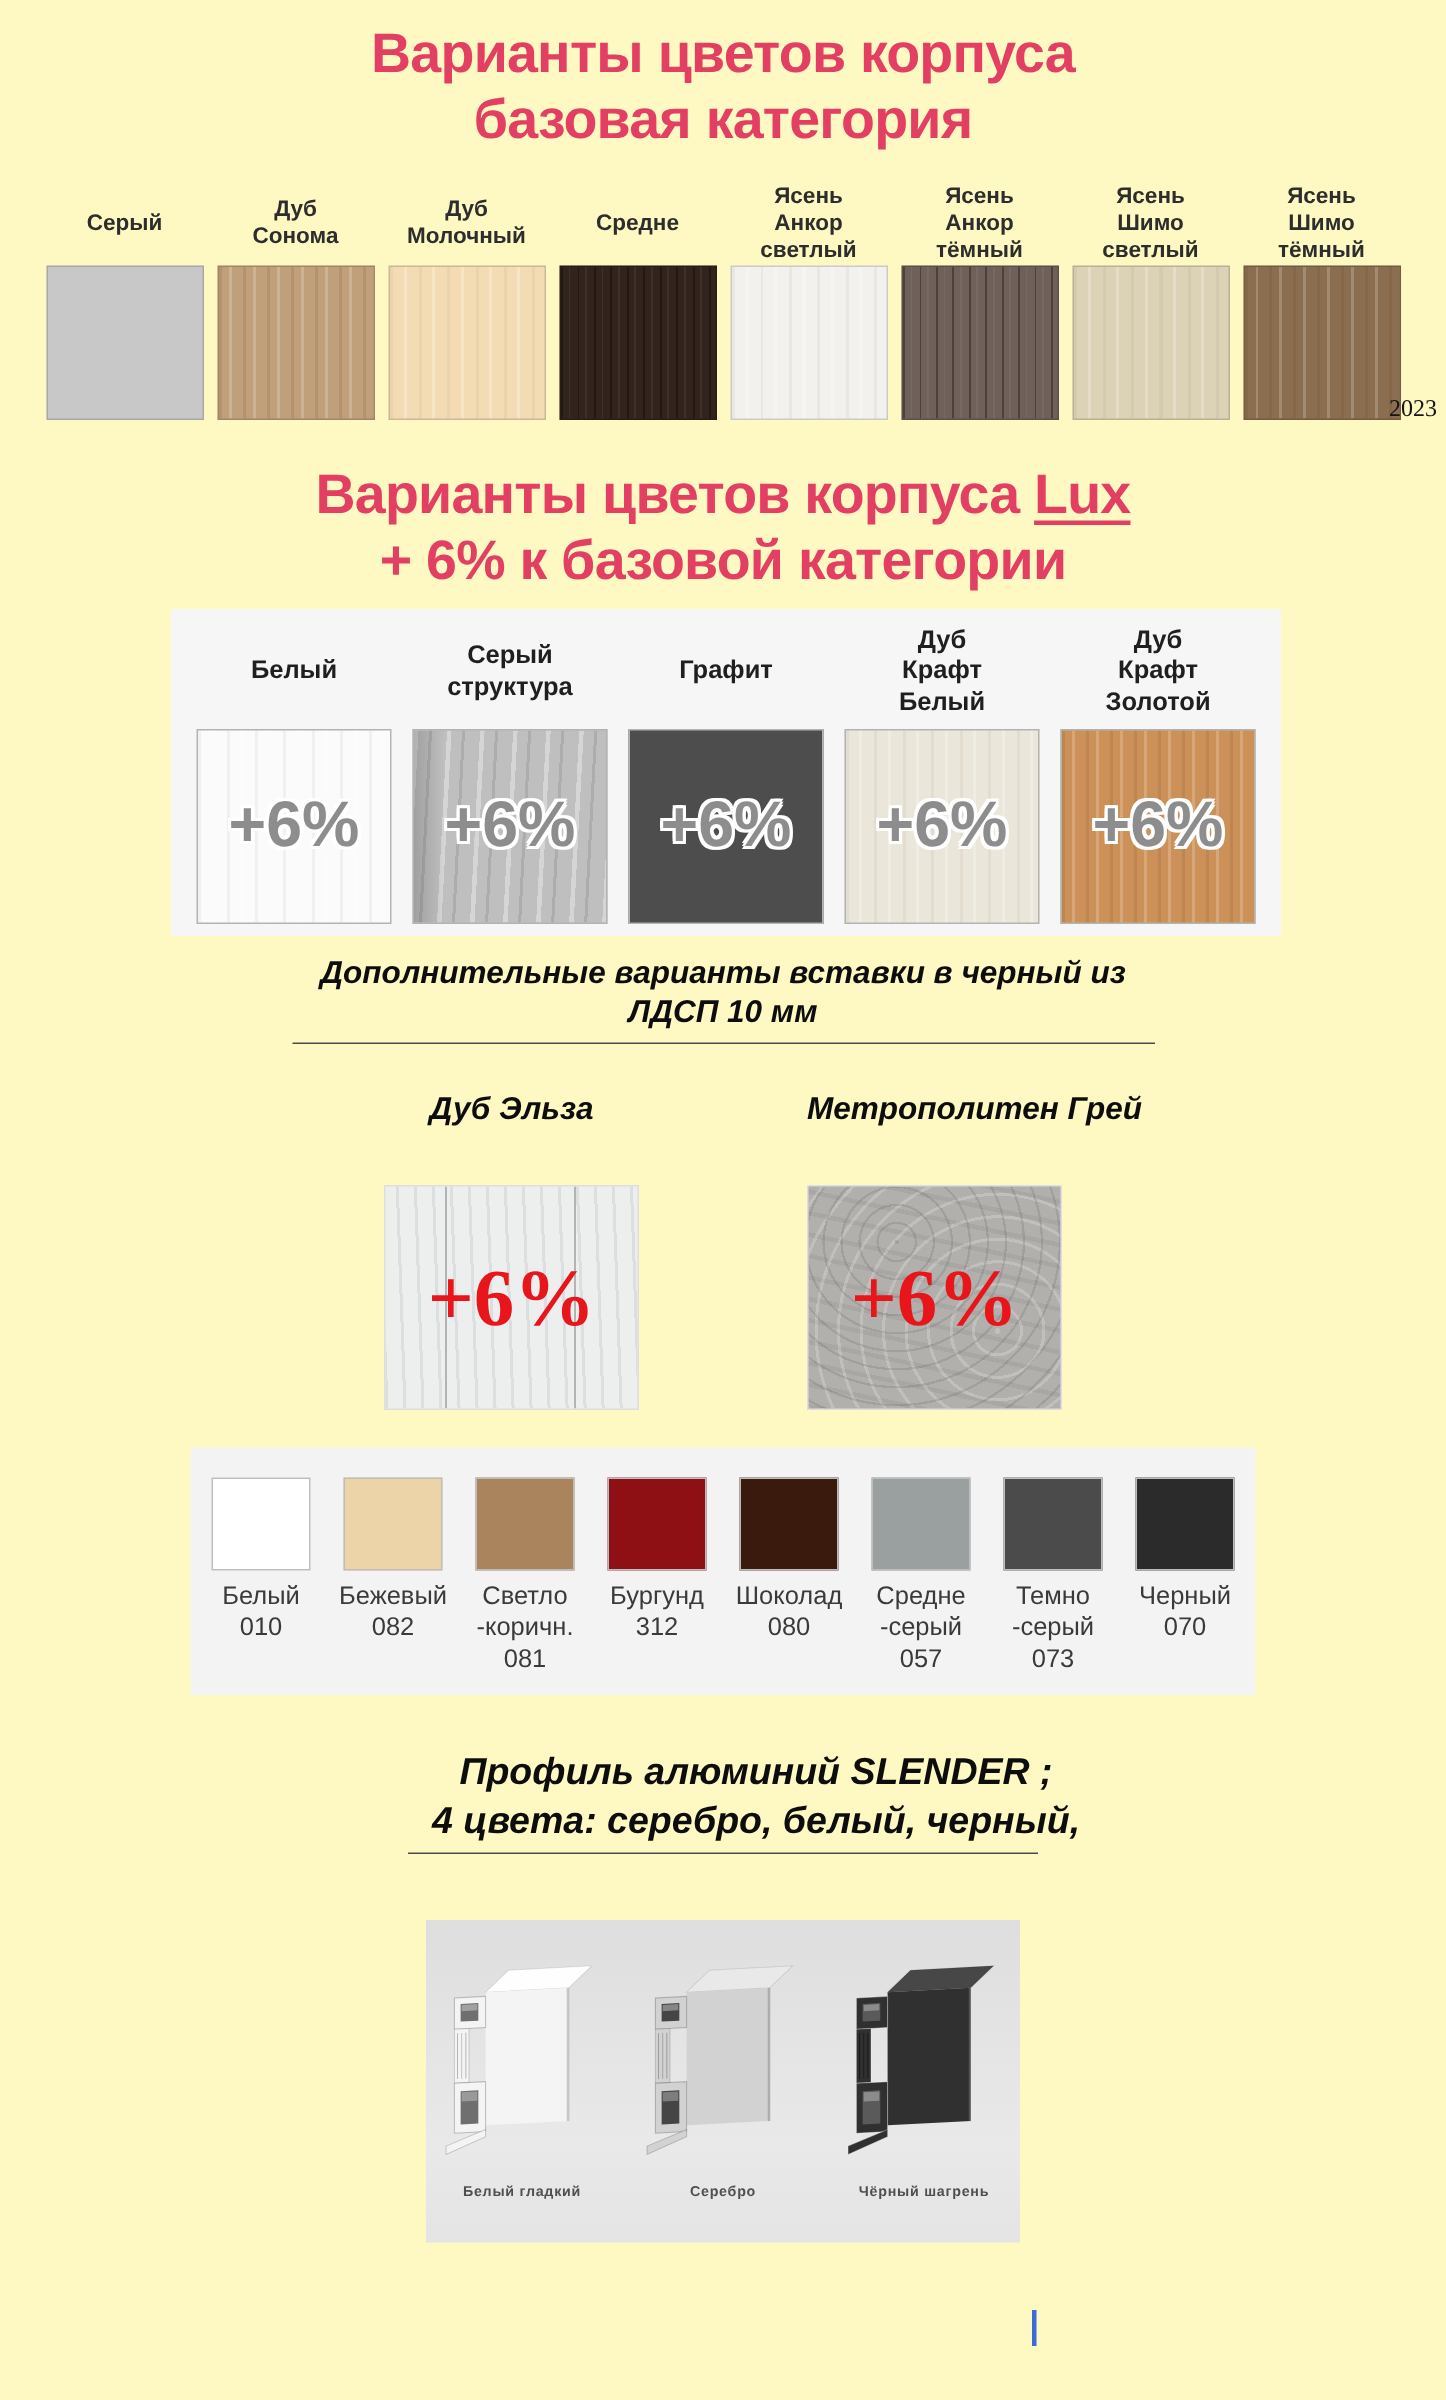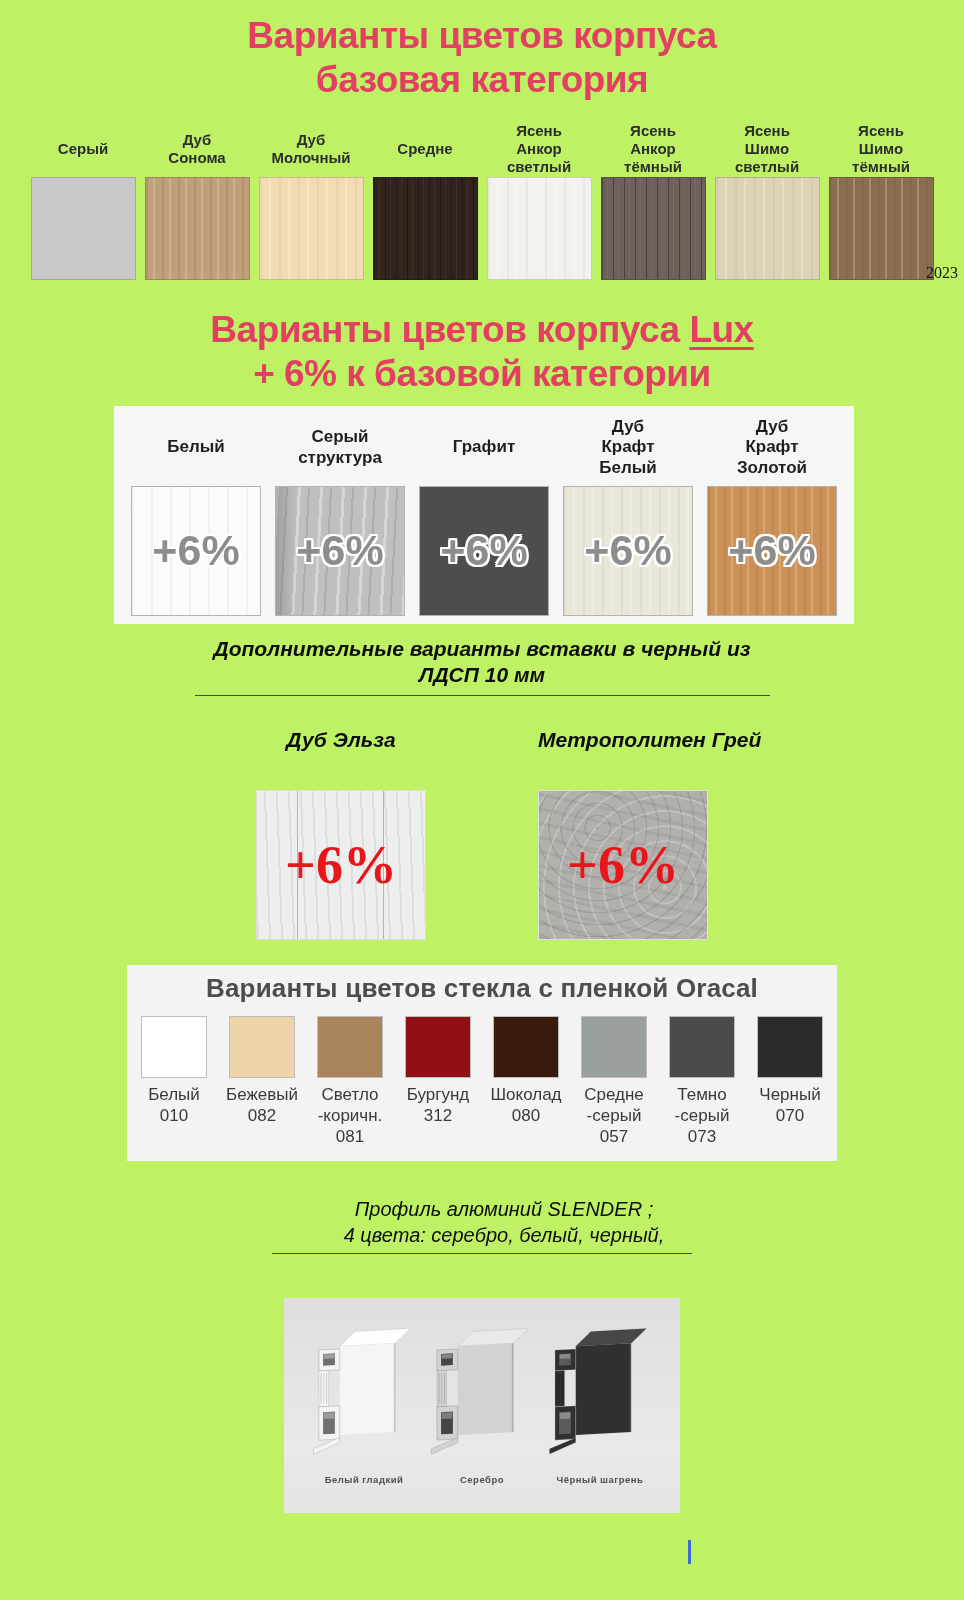--- a/index.html
+++ b/index.html
@@ -1,19 +1,19 @@
 <!DOCTYPE html>
 <html><head>
 <meta charset="utf-8">
 <style>
   * { margin:0; padding:0; box-sizing:border-box; }
   html,body { background:#ffffff; }
   .page {
     position:relative; width:964px; height:1600px; margin:0 auto;
-    background:#bef264; overflow:hidden;
+    background:#fef9c3; overflow:hidden;
     font-family:"Liberation Sans","DejaVu Sans",sans-serif;
     -webkit-font-smoothing:antialiased;
   }
   
   .red-title {
     text-align:center; color:#e23f63; font-weight:bold;
     font-size:37px; line-height:1.18; letter-spacing:-0.5px;
   }
   .red-title .ul { text-decoration:underline; text-underline-offset:5px;text-align:right; }
   .t1 { padding-top:14px; }
@@ -91,26 +91,26 @@
   .oracal-panel { margin:25px 0 0 127px; width:710px; background:#f3f3f3; padding:8px 0 14px; }
   .oracal-title { text-align:center; font-weight:bold; font-size:26px; color:#4d4d4d;
     letter-spacing:0.2px; }
   .oracal-grid { margin-top:12px; display:grid; grid-template-columns:repeat(8,88px);
     justify-content:center; }
   .oracal-grid .swatch { width:66px; height:62px; margin:0 auto; border:1px solid #bdbdbd; }
   .oracal-grid .cell-label { margin-top:7px; font-weight:normal; font-size:17px;
     color:#3a3a3a; line-height:1.22; }
 
   
-  .prof-head { margin-top:35px; text-align:center; font-style:italic; font-weight:normal;
-    font-size:20px; line-height:1.3; color:#0d0d0d;padding-left:44px; }
+  .prof-head { margin-top:35px; text-align:center; font-style:italic; font-weight:bold;
+    font-size:25px; line-height:1.3; color:#0d0d0d;padding-left:44px; }
   .rule-2 { width:420px; margin:5px auto 0; }
   .prof-image { position:relative; margin:44px auto 0; width:396px; height:215px;
     background:linear-gradient(180deg,#dedede 0%,#e9e9e9 70%,#e4e4e4 100%);
-    display:flex; justify-content:center; gap:10px; padding-top:16px; }
+    display:flex; justify-content:center; gap:26px; padding-top:16px; }
   .prof-col { display:flex; flex-direction:column; align-items:center; width:108px; }
   .prof-svg { width:104px; height:158px; }
   .prof-label { margin-top:2px; font-size:9.5px; font-weight:bold; color:#4f4f4f;
     letter-spacing:0.5px; white-space:nowrap; }
   .caret { position:absolute; left:688px; top:1540px; width:3px; height:24px; background:#3a6bd8; }
 </style>
 </head>
 <body>
 
 <div class="page">
@@ -224,21 +224,20 @@
   <div class="ins-row">
     <div class="ins-swatch tex-crack" style="background-color: rgb(237, 238, 238);">
       <span class="badge-red" style="color: rgb(232, 22, 27);">+6%</span>
     </div>
     <div class="ins-swatch tex-concrete" style="background-color: rgb(178, 176, 173);">
       <span class="badge-red" style="color: rgb(232, 22, 27);">+6%</span>
     </div>
   </div>
 
   <div class="oracal-panel">
-    <div class="oracal-title">Варианты цветов стекла с пленкой Oracal</div>
     <div class="oracal-grid">
       <div class="cell">
         <div class="swatch" style="background-color: rgb(255, 255, 255);"></div>
         <div class="cell-label">Белый
 010</div>
       </div>
       <div class="cell">
         <div class="swatch" style="background-color: rgb(237, 212, 168);"></div>
         <div class="cell-label">Бежевый
 082</div>

